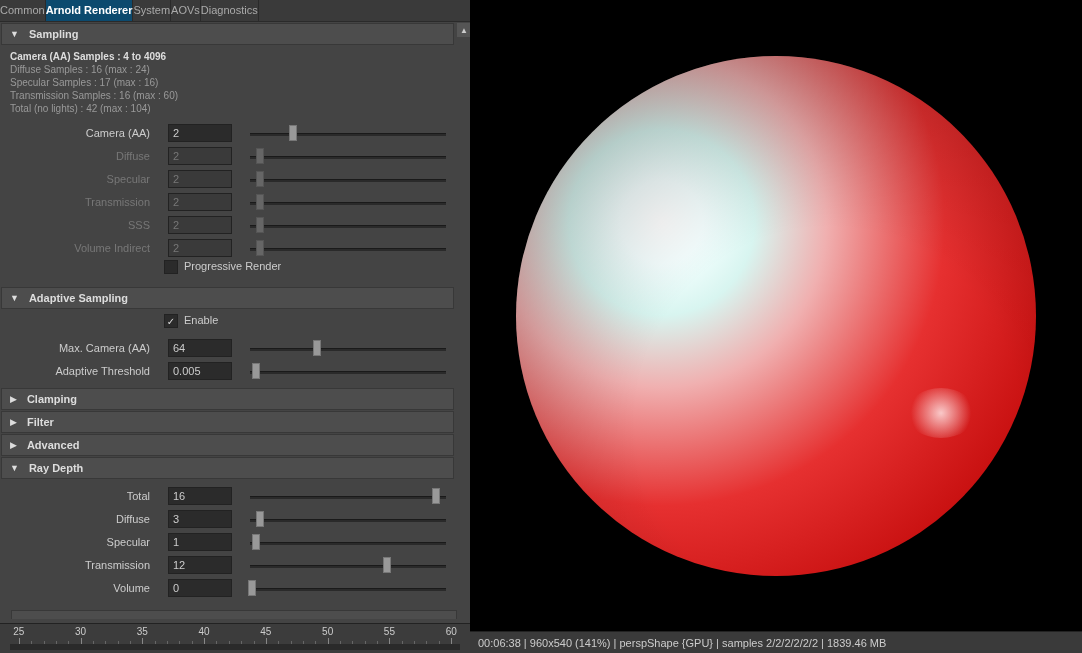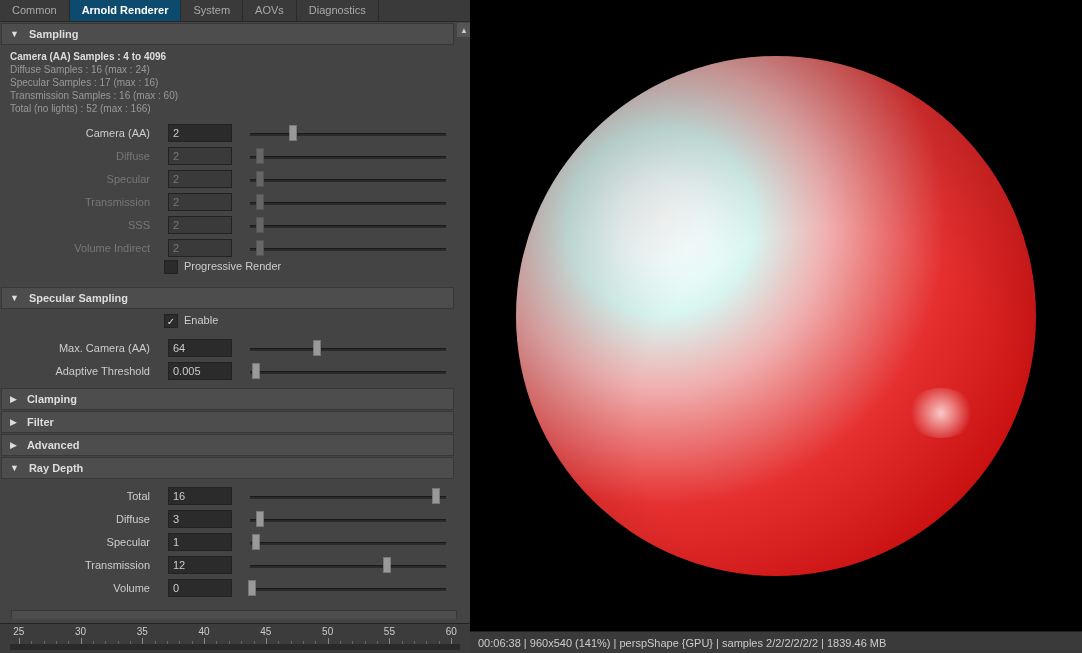--- a/index.html
+++ b/index.html
@@ -3,21 +3,21 @@
 <meta charset="utf-8">
 <style>
 * { margin: 0; padding: 0; box-sizing: border-box; font-family: Arial, sans-serif; }
 body { background: #444; color: #ccc; font-size: 11px; overflow: hidden; width: 1082px; height: 653px; position: relative; }
 .main { display: flex; width: 100%; height: 100%; }
 .left-panel { width: 470px; background: #444; display: flex; flex-direction: column; position: relative; }
 .right-panel { flex: 1; background: #000; position: relative; }
 
 
 .tabs { display: flex; background: #3a3a3a; height: 22px; border-bottom: 1px solid #2a2a2a; }
-.tab { padding: 4px 12px; color: #aaa; cursor: pointer; border-right: 1px solid #2a2a2a; }
+.tab { padding: 4px 0; color: #aaa; cursor: pointer; border-right: 1px solid #2a2a2a; }
 .tab.active { background: #0c4a6e; color: #fff; font-weight: bold; }
 
 
 .scroll-area { flex: 1; overflow-y: auto; padding: 0 2px 0 0; }
 
 
 .section-hd { background: #4d4d4d; height: 22px; display: flex; align-items: center; padding-left: 8px; gap: 10px; margin: 1px 14px 1px 1px; cursor: pointer; border: 1px solid #383838; }
 .section-hd .tri { font-size: 9px; color: #ddd; }
 .section-hd .label { font-weight: bold; color: #ddd; }
 
@@ -81,21 +81,21 @@
 
       <div class="section-hd">
         <span class="tri">▼</span>
         <span class="label">Sampling</span>
       </div>
       <div class="section-body">
         <div class="info-line strong">Camera (AA) Samples : 4 to 4096</div>
         <div class="info-line">Diffuse Samples : 16 (max : 24)</div>
         <div class="info-line">Specular Samples : 17 (max : 16)</div>
         <div class="info-line">Transmission Samples : 16 (max : 60)</div>
-        <div class="info-line">Total (no lights) : 52 (max : 166)</div>
+        <div class="info-line">Total (no lights) : 42 (max : 104)</div>
 
         <div style="height:6px"></div>
 
         <div class="row">
           <div class="lbl">Camera (AA)</div>
           <input class="num" value="2" style="">
           <div class="slider">
               <div class="track"></div>
               <div class="thumb" style="left: 22%;"></div>
             </div>
@@ -141,21 +141,21 @@
             </div>
         </div>
         <div class="chk-row">
           <div class="chk"></div>
           <span>Progressive Render</span>
         </div>
       </div>
 
       <div class="section-hd">
         <span class="tri">▼</span>
-        <span class="label">Specular Sampling</span>
+        <span class="label">Adaptive Sampling</span>
       </div>
       <div class="section-body">
         <div class="chk-row">
           <div class="chk">✓</div>
           <span>Enable</span>
         </div>
         <div class="row">
           <div class="lbl">Max. Camera (AA)</div>
           <input class="num" value="64" style="">
           <div class="slider">

